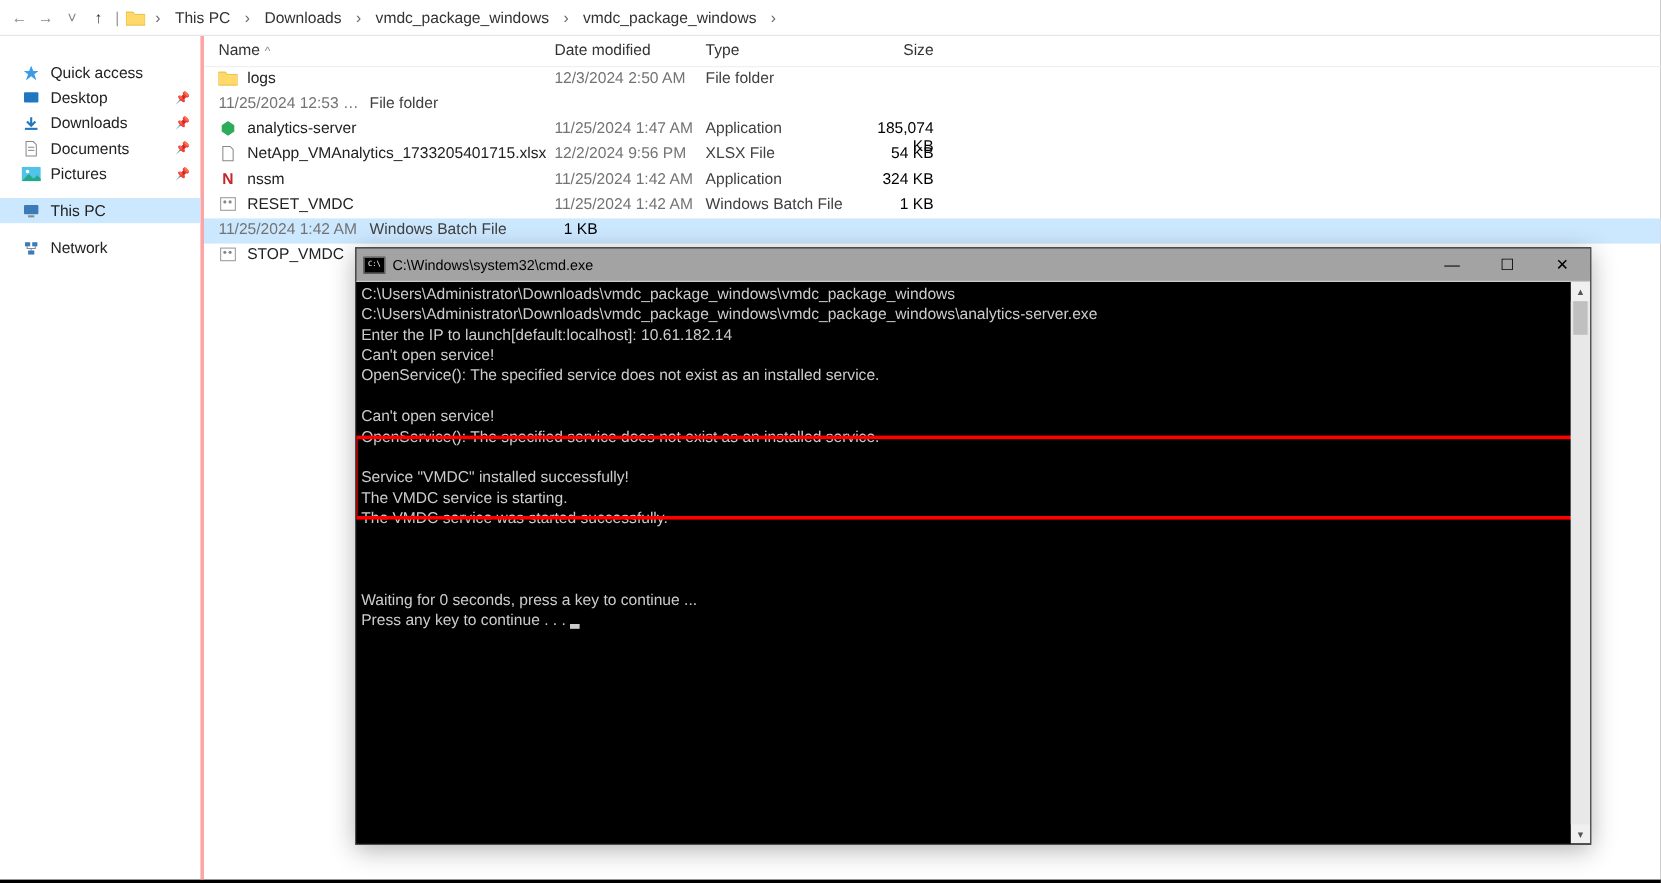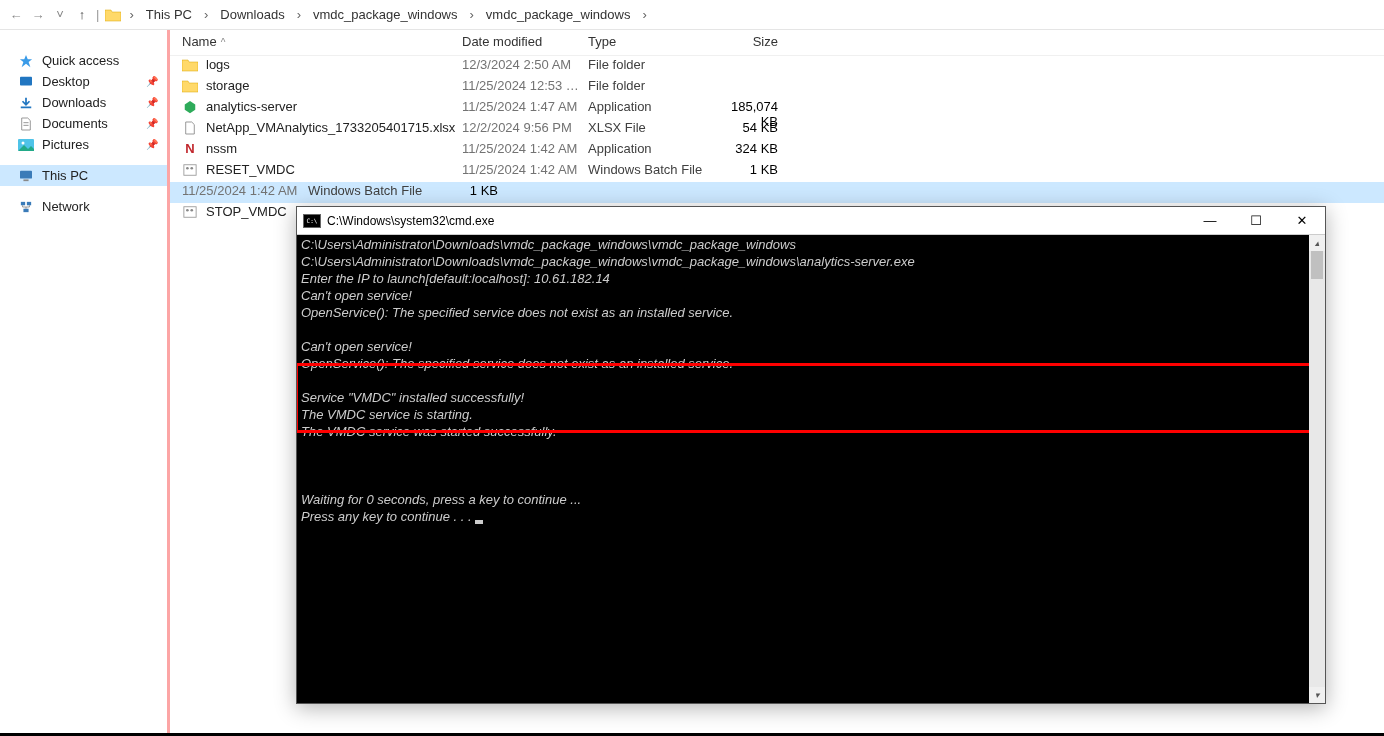--- a/index.html
+++ b/index.html
@@ -35,26 +35,26 @@
 .file-row { display: flex; align-items: flex-start; padding: 1px 11px 1px 12px; font-size: 13px; color: #222; height: 21px; cursor: pointer; }
 .file-row.sel { background: #cce8ff; }
 .file-row .cell-name { width: 280px; display: flex; align-items: center; gap: 8px; }
 .file-row .cell-date { width: 126px; color: #737373; }
 .file-row .cell-type { width: 125px; color: #404040; }
 .file-row .cell-size { width: 75px; text-align: right; color: #000000; padding-right: 10px; }
 .hl-red { border: 2px solid #ff0000; }
 
 
 .cmd-window { position: absolute; left: 296px; top: 206px; width: 1030px; height: 498px; background: #000; border: 1px solid #555; display: flex; flex-direction: column; box-shadow: 0 4px 20px rgba(0,0,0,0.3); }
-.cmd-titlebar { height: 28px; background: #ffffff; display: flex; align-items: center; padding: 0 0 0 6px; border-bottom: 1px solid #ccc; }
+.cmd-titlebar { height: 28px; background: #a3a3a3; display: flex; align-items: center; padding: 0 0 0 6px; border-bottom: 1px solid #ccc; }
 .cmd-icon { width: 18px; height: 14px; background: #000; border: 1px solid #666; margin-right: 6px; display: inline-flex; align-items: center; justify-content: center; }
 .cmd-icon::after { content: "C:\\"; font-size: 6px; color: #fff; font-family: monospace; }
 .cmd-title { font-size: 12px; color: #000; flex: 1; }
 .cmd-btn { width: 46px; height: 28px; display: flex; align-items: center; justify-content: center; font-size: 13px; color: #000; cursor: pointer; }
-.cmd-body { flex: 1; position: relative; background: #000; font-family: Consolas, "Courier New", monospace; font-size: 13px; line-height: 16px; color: #ccc; padding: 2px 4px; white-space: pre; overflow: hidden; font-style: italic; }
+.cmd-body { flex: 1; position: relative; background: #000; font-family: Consolas, "Courier New", monospace; font-size: 13px; line-height: 16px; color: #ccc; padding: 2px 4px; white-space: pre; overflow: hidden; }
 .cmd-scroll { position: absolute; right: 0; top: 0; bottom: 0; width: 16px; background: #f0f0f0; display: flex; flex-direction: column; }
 .cmd-scroll .track { flex: 1; background: #e8e8e8; position: relative; }
 .cmd-scroll .thumb { position: absolute; top: 0; left: 2px; right: 2px; height: 28px; background: #c0c0c0; }
 .cmd-scroll .arrow { height: 16px; text-align: center; font-size: 9px; color: #555; line-height: 16px; }
 .cmd-hl { position: absolute; border: 3px solid #ff0000; left: -2px; right: -4px; top: 128px; height: 70px; pointer-events: none; }
 .cursor-blk { display: inline-block; width: 8px; height: 4px; background: #ccc; vertical-align: bottom; margin-bottom: 2px; }
 </style>
 </head>
 <body>
 
@@ -171,28 +171,20 @@
                 <path d="M0 2 L6 2 L7 4 L16 4 L16 13 L0 13 Z" fill="#ffd96a" stroke="#d9a400" stroke-width="0.5"></path>
               </svg>
             </span>
             <span>logs</span>
           </div>
           <div class="cell-date">12/3/2024 2:50 AM</div>
           <div class="cell-type">File folder</div>
           <div class="cell-size"></div>
         </div>
         <div class="file-row">
-          <div class="cell-name">
-            <span class="ic">
-              <svg viewBox="0 0 16 14" width="16" height="14">
-                <path d="M0 2 L6 2 L7 4 L16 4 L16 13 L0 13 Z" fill="#ffd96a" stroke="#d9a400" stroke-width="0.5"></path>
-              </svg>
-            </span>
-            <span>storage</span>
-          </div>
           <div class="cell-date">11/25/2024 12:53 …</div>
           <div class="cell-type">File folder</div>
           <div class="cell-size"></div>
         </div>
         <div class="file-row">
           <div class="cell-name">
             <span class="ic">
               <svg viewBox="0 0 16 16" width="14" height="14">
                 <path d="M8 1 L14 5 L14 11 L8 15 L2 11 L2 5 Z" fill="#2eab5a"></path>
               </svg>

